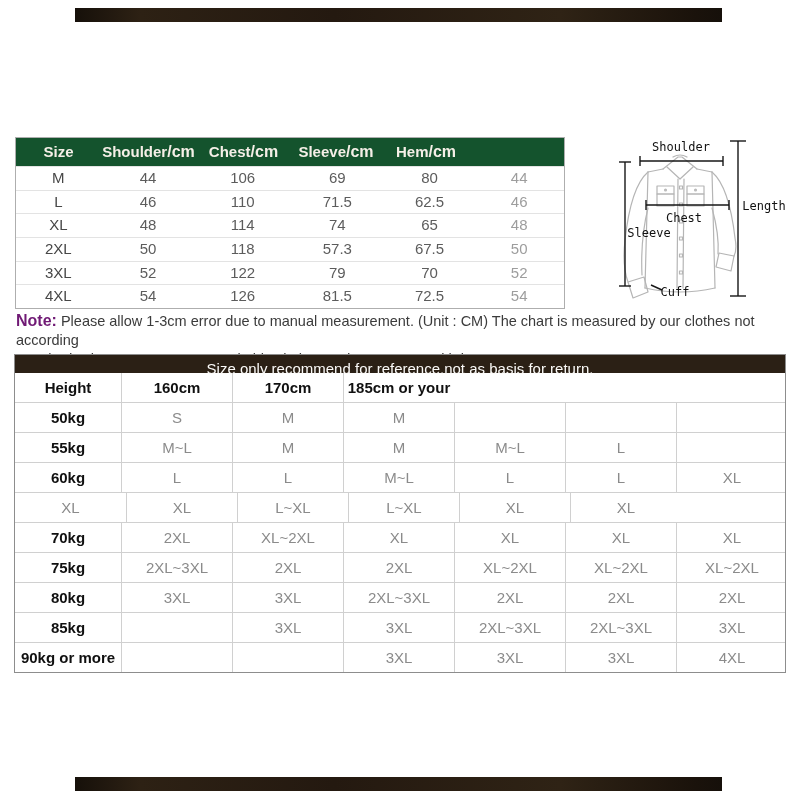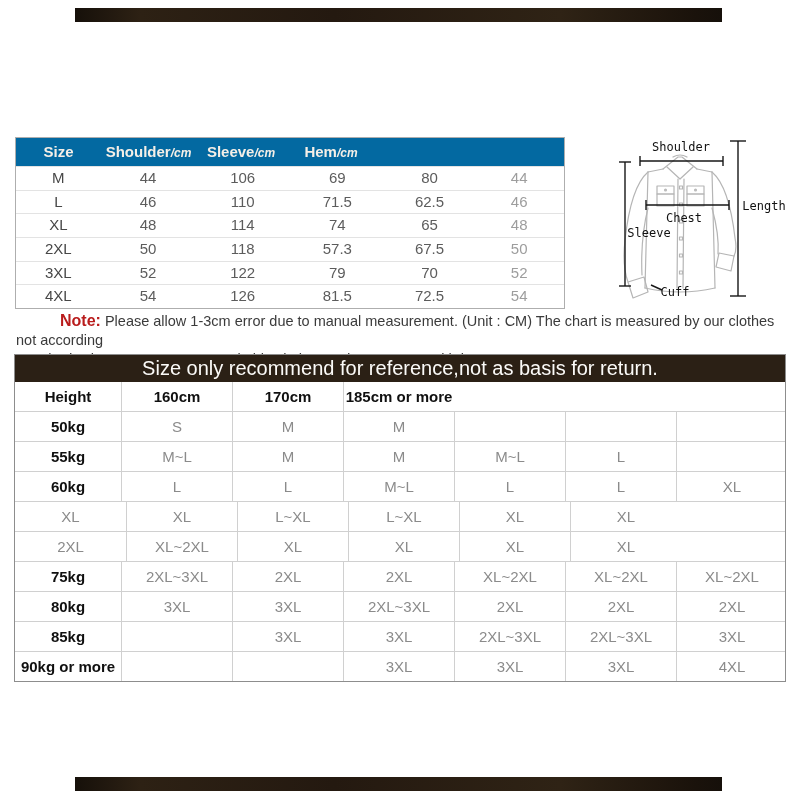--- a/index.html
+++ b/index.html
@@ -8,68 +8,69 @@
 
   
   .strip{position:absolute;left:75px;width:647px;height:14px;
          background:linear-gradient(90deg,#16100a,#2d2114 10%,#241910 40%,#2f2315 75%,#1a120b 96%,#16100a);}
   .strip-top{top:8px;}
   .strip-bottom{top:777px;}
 
   
   .t1{position:absolute;left:15px;top:137px;width:550px;box-sizing:border-box;
       border:1px solid #aeaeae;background:#fff;}
-  .t1-head{display:flex;height:28px;line-height:28px;background:#0369a1;color:#f5efe7;
+  .t1-head{display:flex;height:28px;line-height:28px;background:#14532d;color:#f5efe7;
            font-weight:bold;font-size:15px;}
   .t1-row{display:flex;height:22.7px;line-height:22.7px;font-size:15px;color:#5c5c5c;
           border-top:1px solid #e3e3e3;}
   .t1-row:first-of-type{border-top:none;}
   .cell{text-align:center;overflow:hidden;white-space:nowrap;box-sizing:border-box;}
   .t1-c0{width:85px;}.t1-c1{width:95px;}.t1-c2{width:95px;}.t1-c3{width:95px;}
   .t1-c4{width:90px;}.t1-c5{width:90px;}
   .t1 .size-col{color:#474747;}
   .t1 .muted{color:#9d9d9d;}
-  .unit{font-size:12px;font-style:italic;}
+  .unit{font-size:16px;}
 
   
   .diagram{position:absolute;left:600px;top:128px;width:195px;height:182px;}
   .shirt{stroke:#b5b5b5;fill:none;stroke-width:1.2;stroke-linejoin:round;stroke-linecap:round;}
   .measure{stroke:#161616;fill:none;stroke-width:1.4;}
   .dlabel{font-family:"DejaVu Sans Mono",monospace;font-size:12px;fill:#121212;}
 
   
   .note{position:absolute;left:16px;top:311px;width:778px;font-size:14.5px;color:#3b3b3b;
         line-height:19px;}
-  .note .note-label{font-size:16px;color:#b91c1c;font-weight:bold;margin-left:44px;}
+  .note .note-label{font-size:16px;color:#701a75;font-weight:bold;}
 
   
   .t2{position:absolute;left:14px;top:354px;width:772px;box-sizing:border-box;
       border:1px solid #8d8d8d;background:#fff;}
-  .t2-banner{height:27px;line-height:27px;background:#2b2015;color:#fbfaf8;
-             text-align:center;font-size:20px;}
+  .t2-banner{height:18px;line-height:27px;background:#2b2015;color:#fbfaf8;
+             text-align:center;font-size:15px;}
   .t2-row{display:flex;height:29px;line-height:29px;font-size:15px;color:#8b8b8b;}
   .t2-row + .t2-row{border-top:1px solid #d0d0d0;}
   .t2-row .cell{border-left:1px solid #d0d0d0;}
   .t2-row .cell:first-child{border-left:none;}
   .t2-head .cell{color:#101010;font-weight:bold;}
   .t2 .w-col{color:#101010;font-weight:bold;}
   .t2-c0{width:106px;flex:0 0 106px;}
   .t2-cx{width:111px;flex:0 0 111px;}
 </style>
 </head>
 <body>
 
 <div class="canvas">
 
   <div class="strip strip-top"></div>
 
   <div class="t1">
     <div class="t1-head">
       <span class="cell t1-c0"><span>Size</span><span class="unit"></span></span>
       <span class="cell t1-c1"><span>Shoulder</span><span class="unit">/cm</span></span>
+      <span class="cell t1-c2"><span>Chest</span><span class="unit">/cm</span></span>
       <span class="cell t1-c4"><span>Sleeve</span><span class="unit">/cm</span></span>
       <span class="cell t1-c5"><span>Hem</span><span class="unit">/cm</span></span>
     </div>
     <div class="t1-row">
       <span class="cell t1-c0 size-col">M</span>
       <span class="cell t1-c1">44</span>
       <span class="cell t1-c2">106</span>
       <span class="cell t1-c3">69</span>
       <span class="cell t1-c4">80</span>
       <span class="cell t1-c5 muted">44</span>
@@ -177,21 +178,21 @@
     <div><span class="note-label">Note:</span> <span>Please allow 1-3cm error due to manual measurement. (Unit : CM) The chart is measured by our clothes not according</span></div>
     <div>your body,please measure your suitable clothes and to compare with it.</div>
   </div>
 
   <div class="t2">
     <div class="t2-banner">Size only recommend for reference,not as basis for return.</div>
     <div class="t2-row t2-head">
       <span class="cell t2-c0">Height</span>
       <span class="cell t2-cx">160cm</span>
       <span class="cell t2-cx">170cm</span>
-      <span class="cell t2-cx">185cm or more</span>
+      <span class="cell t2-cx">185cm or your</span>
     </div>
     <div class="t2-row">
       <span class="cell t2-c0 w-col">50kg</span>
       <span class="cell t2-cx">S</span>
       <span class="cell t2-cx">M</span>
       <span class="cell t2-cx">M</span>
       <span class="cell t2-cx"></span>
       <span class="cell t2-cx"></span>
       <span class="cell t2-cx"></span>
     </div>
@@ -215,20 +216,21 @@
     </div>
     <div class="t2-row">
       <span class="cell t2-cx">XL</span>
       <span class="cell t2-cx">XL</span>
       <span class="cell t2-cx">L~XL</span>
       <span class="cell t2-cx">L~XL</span>
       <span class="cell t2-cx">XL</span>
       <span class="cell t2-cx">XL</span>
     </div>
     <div class="t2-row">
+      <span class="cell t2-c0 w-col">70kg</span>
       <span class="cell t2-cx">2XL</span>
       <span class="cell t2-cx">XL~2XL</span>
       <span class="cell t2-cx">XL</span>
       <span class="cell t2-cx">XL</span>
       <span class="cell t2-cx">XL</span>
       <span class="cell t2-cx">XL</span>
     </div>
     <div class="t2-row">
       <span class="cell t2-c0 w-col">75kg</span>
       <span class="cell t2-cx">2XL~3XL</span>

